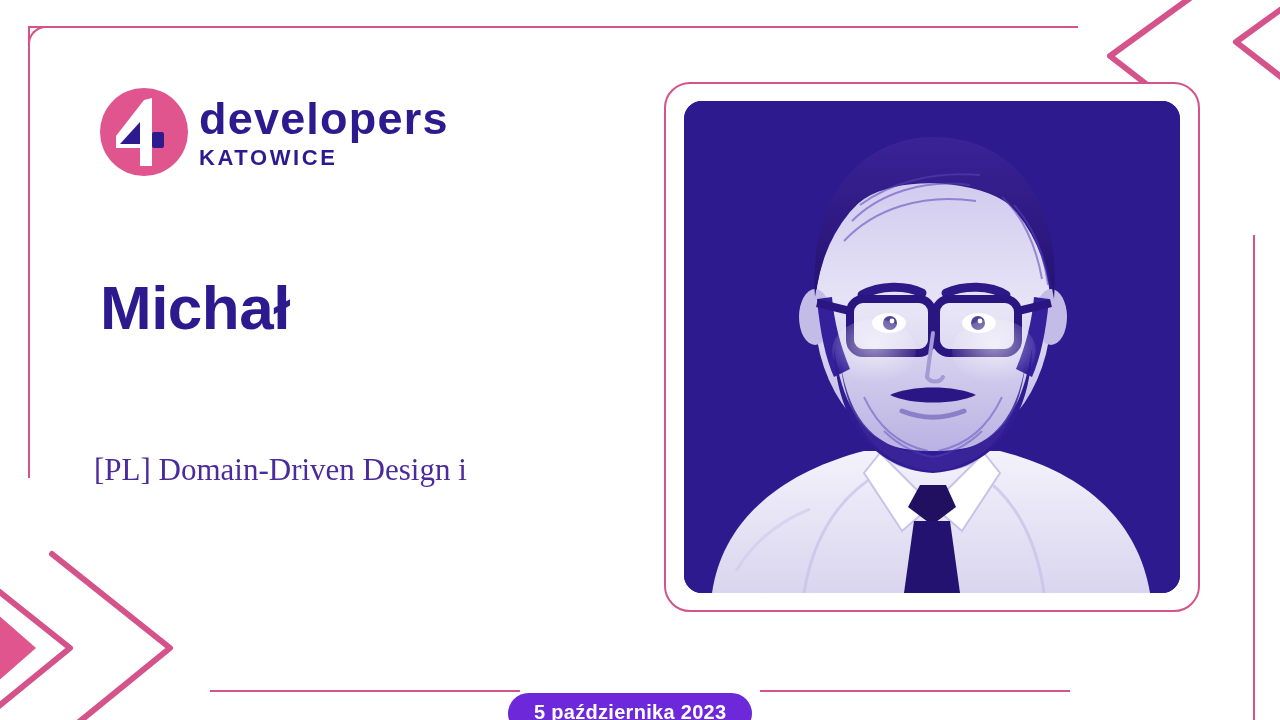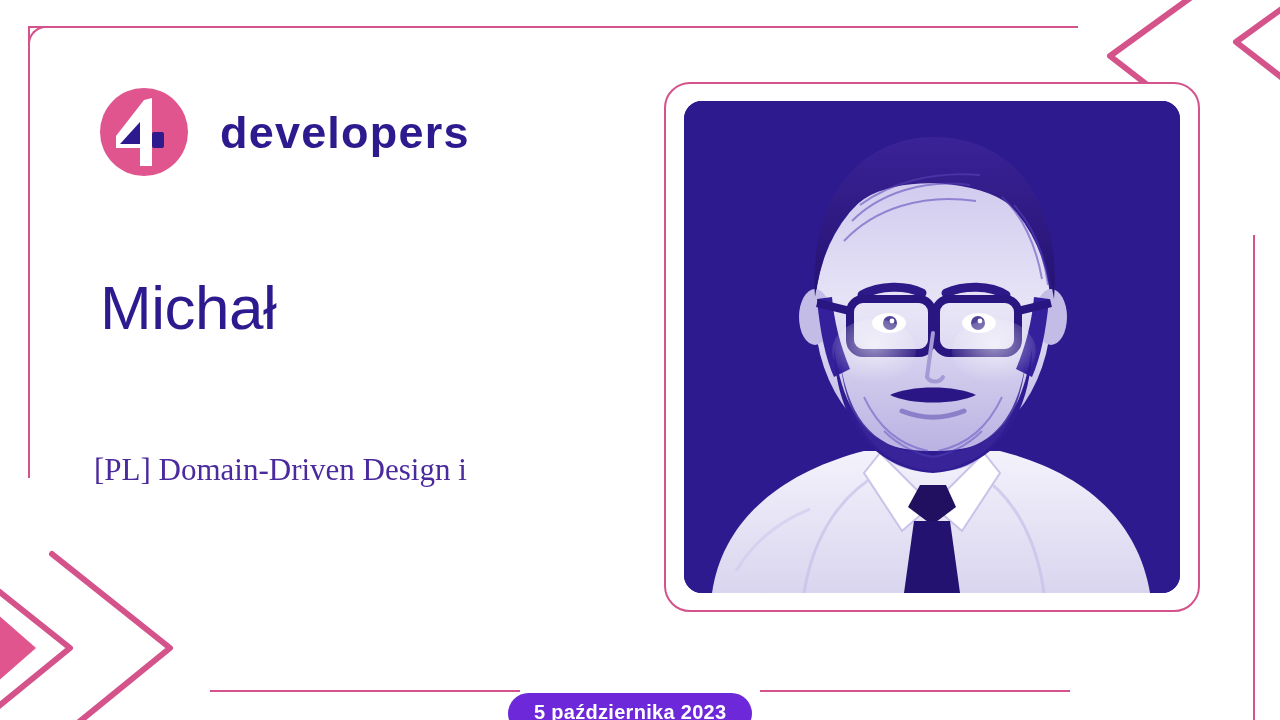--- a/index.html
+++ b/index.html
@@ -35,34 +35,34 @@
   .chev{position:absolute;}
   .chev svg{display:block;overflow:visible;}
 
   
   .logo-row{position:absolute;left:100px;top:88px;display:flex;align-items:center;}
   .logo-mark{
     position:relative;width:88px;height:88px;border-radius:50%;
     background:#E0558E;flex:0 0 auto;
   }
   .logo-mark svg{position:absolute;left:0;top:0;}
-  .logo-text{margin-left:32px;line-height:1;}
+  .logo-text{margin-left:11px;line-height:1;}
   .logo-word{
     font-size:45px;font-weight:bold;color:#2E1A8F;letter-spacing:1.2px;
     font-family:"Liberation Sans", sans-serif;
   }
   .logo-sub{
     font-size:22px;font-weight:bold;color:#2E1A8F;letter-spacing:2.6px;
     margin-top:6px;
   }
 
   
   .speaker-name{
     position:absolute;left:100px;top:275px;width:540px;
-    font-size:62px;line-height:1.08;font-weight:normal;color:#2E1A8F;
+    font-size:62px;line-height:1.08;font-weight:bold;color:#2E1A8F;
     letter-spacing:-0.5px;
   }
   .talk-title{
     position:absolute;left:94px;top:448px;width:580px;
     font-size:31px;line-height:1.45;color:#4B2A9E;font-weight:normal;font-family:Liberation Serif, serif;
   }
 
   
   .photo-frame{
     position:absolute;left:664px;top:82px;width:536px;height:530px;
@@ -137,20 +137,21 @@
   <div class="logo-row">
     <div class="logo-mark">
       <svg width="88" height="88" viewBox="0 0 88 88">
         <path d="M52 10 L52 78 L40 78 L40 60 L16 60 L16 48 L44 12 Z" fill="#ffffff"></path>
         <path d="M40 34 L40 56 L20 56 Z" fill="#2E1A8F"></path>
         <rect x="52" y="44" width="12" height="16" rx="2" fill="#2E1A8F"></rect>
       </svg>
     </div>
     <div class="logo-text">
       <div class="logo-word">developers</div>
+      <div class="logo-sub">KATOWICE</div>
     </div>
   </div>
 
   <div class="speaker-name">
     <div>Michał</div>
   </div>
 
   <div class="talk-title">
     <div>[PL] Domain-Driven Design i</div>
   </div>

